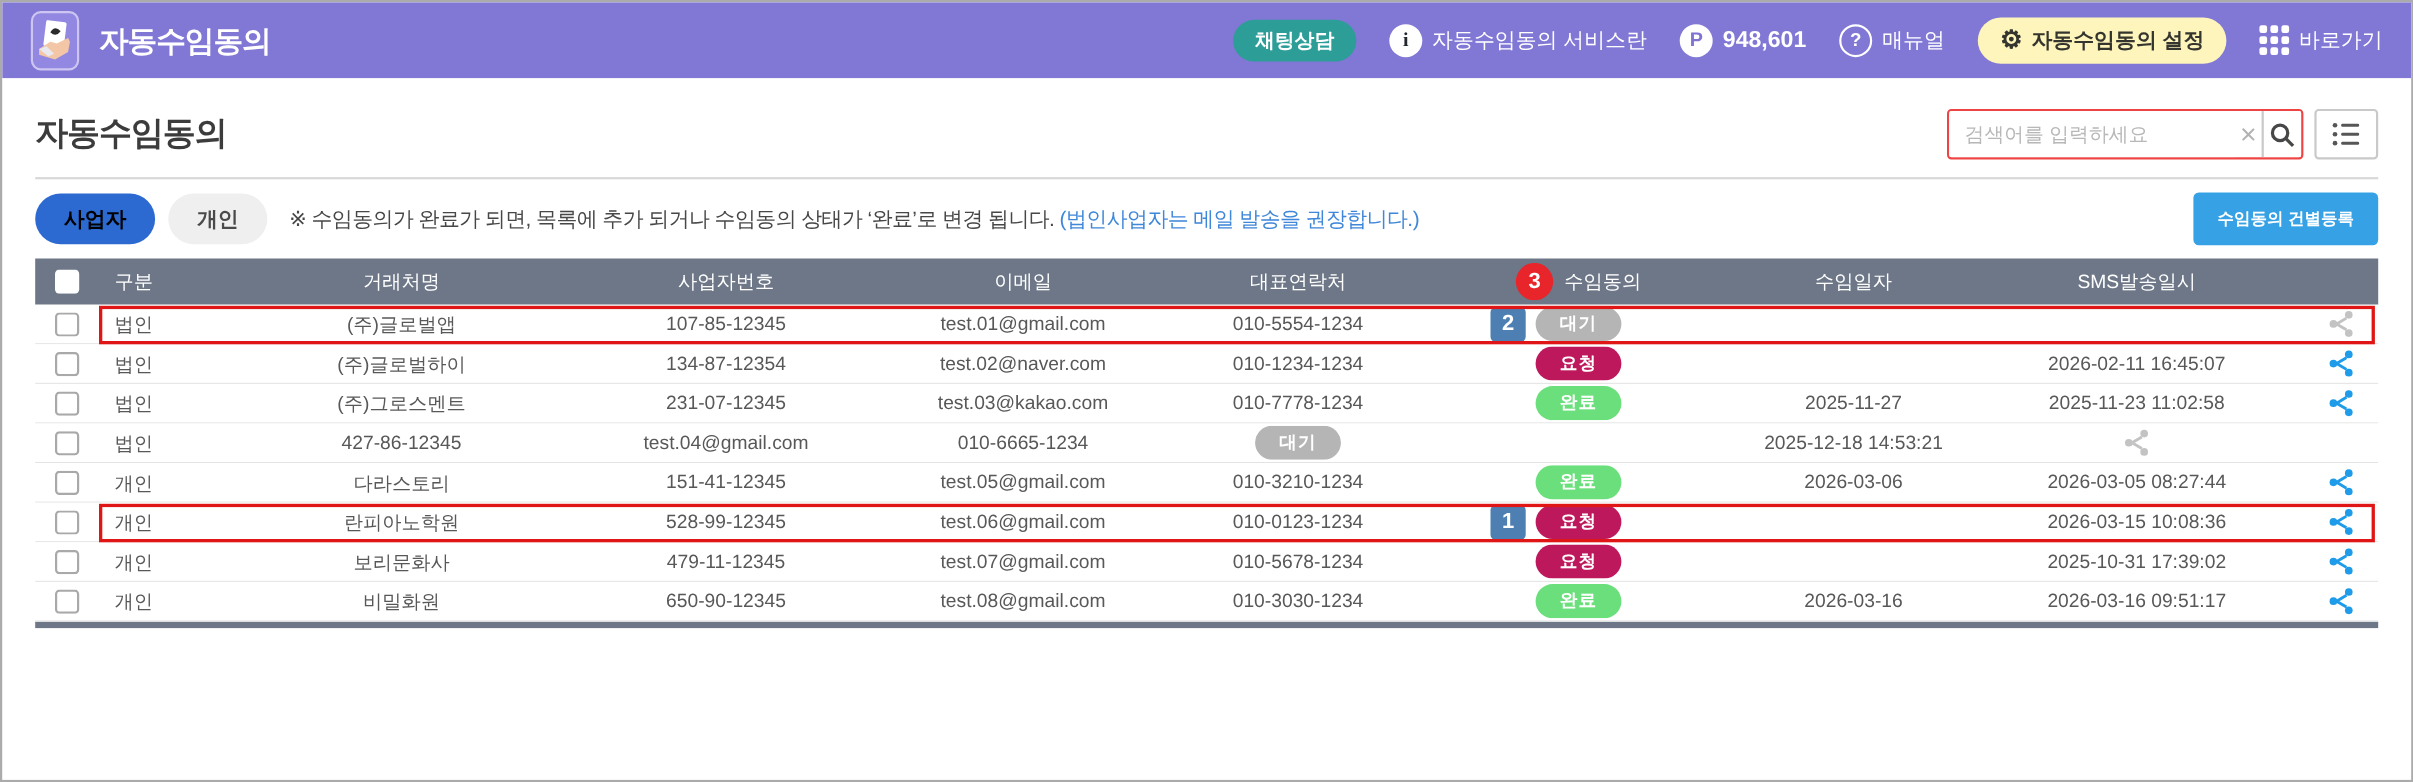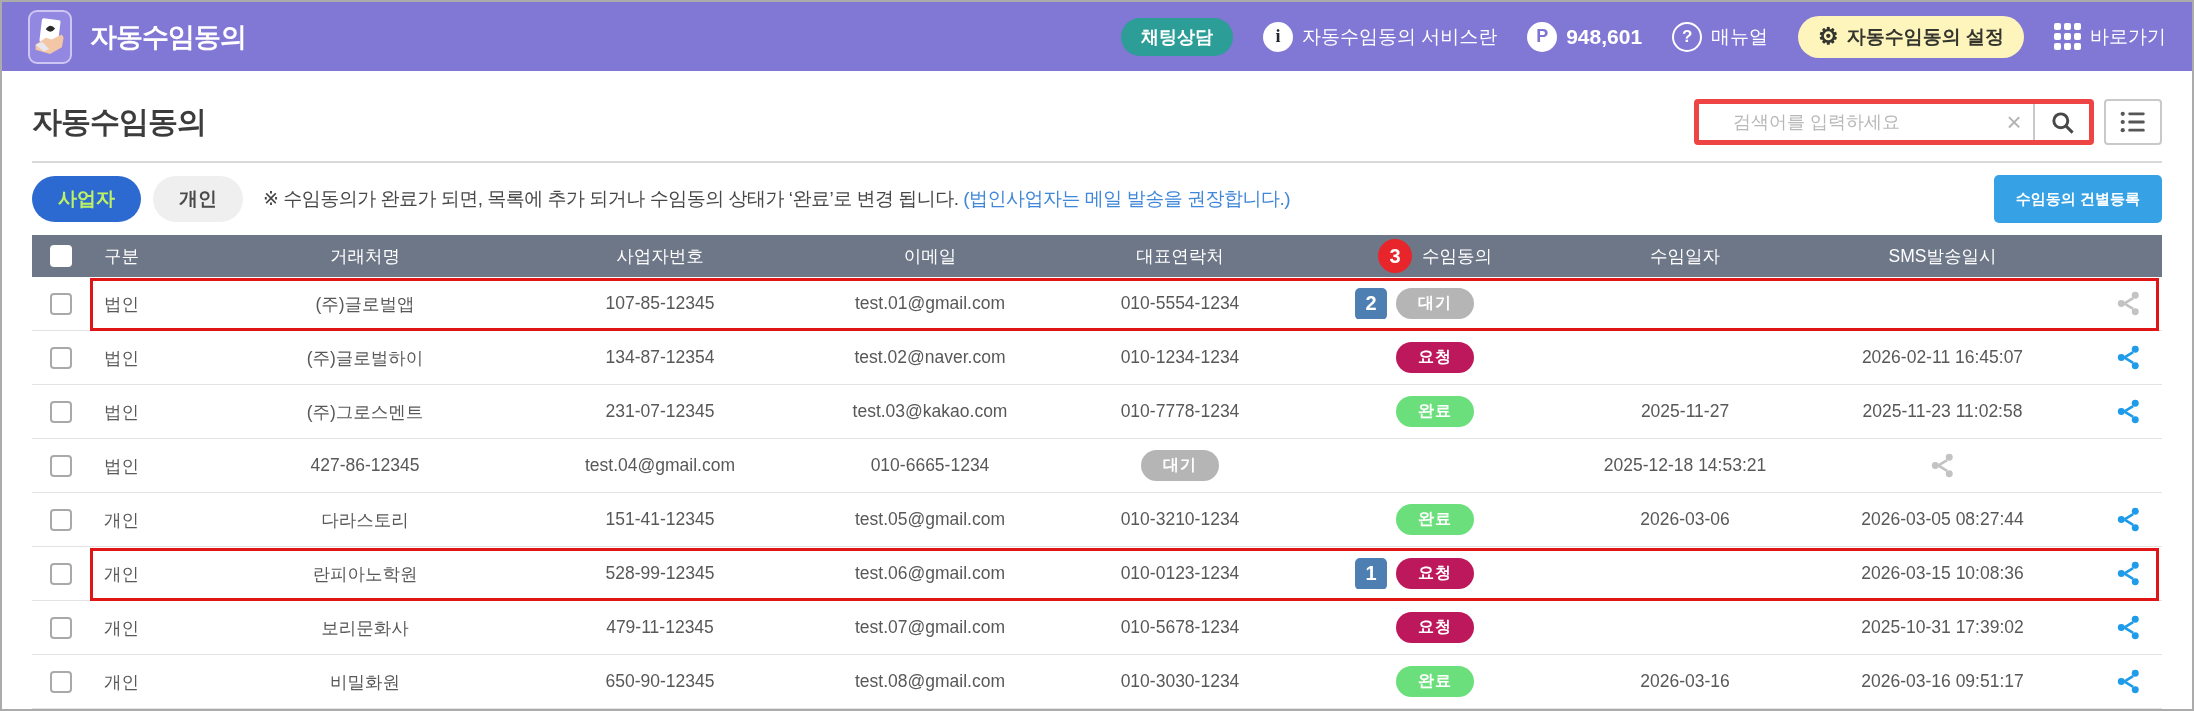--- a/index.html
+++ b/index.html
@@ -28,48 +28,48 @@
   .gear-glyph { font-size:23px; line-height:1; }
   .grid-icon { width:27px; height:27px; display:grid; grid-template-columns:repeat(3,1fr); gap:3px; }
   .grid-icon i { background:#fff; border-radius:2px; }
 
   
   main { padding:0 30px; position:relative; }
   .title-row { display:flex; align-items:flex-end; justify-content:space-between;
                margin-top:28px; padding-bottom:16px; border-bottom:2px solid #d8d8d8; }
   h1 { font-size:30px; line-height:46px; color:#3c3c3c; font-weight:700; letter-spacing:-1px; }
   .search-wrap { display:flex; align-items:center; gap:10px; }
-  .search-box { display:flex; align-items:stretch; border:5px solid #ef4444; border-radius:4px;
-                height:46px; width:400px; background:#fff; overflow:hidden;padding-left:20px; }
+  .search-box { display:flex; align-items:stretch; border:2px solid #ef4444; border-radius:4px;
+                height:46px; width:324px; background:#fff; overflow:hidden; }
   .search-box input { flex:1; border:none; outline:none; padding:0 14px; font-size:18px; color:#333;
                       font-family:inherit; }
   .search-box input::placeholder { color:#b8b8b8; }
   .clear-x { width:38px; display:flex; align-items:center; justify-content:center; color:#b3b3b3;
              font-size:26px; cursor:pointer; }
   .search-btn { width:56px; border:none; border-left:2px solid #c9c9c9; background:#fff;
                 display:flex; align-items:center; justify-content:center; cursor:pointer; }
   .list-btn { width:58px; height:46px; border:2px solid #c9c9c9; border-radius:4px; background:#fff;
               display:flex; align-items:center; justify-content:center; cursor:pointer; }
 
   .filter-row { display:flex; align-items:center; gap:12px; margin-top:12px; }
   .pill { height:46px; padding:0 26px; border-radius:23px; font-size:19px; font-weight:700;
           display:flex; align-items:center; border:none; cursor:pointer; }
-  .pill-business { background:#2c6ad1; color:#bef264; }
+  .pill-business { background:#2c6ad1; color:#000000; }
   .pill-personal { background:#efefef; color:#4a4a4a; }
   .notice { font-size:19px; color:#474747; margin-left:8px; letter-spacing:-0.5px; }
   .notice .hl { color:#3f87d9; }
   .register-btn { margin-left:auto; background:#36a2e5; color:#fff; font-size:15px; font-weight:700;
                   height:48px; padding:0 22px; border-radius:5px; border:none; cursor:pointer; }
 
   
   .grid-cols { display:grid; grid-template-columns:58px 115px 320px 270px 270px 230px 280px 220px 295px 76px; }
   .thead { background:#6d7787; color:#fff; height:42px; align-items:center; font-size:17.5px; margin-top:12px; }
   .cell { display:flex; align-items:center; justify-content:center; overflow:hidden; white-space:nowrap; }
   .c-left { justify-content:flex-start; padding-left:14px; }
-  .trow { height:54px; border-bottom:1px solid #e3e3e3; font-size:17.5px; color:#585858;
+  .trow { height:36px; border-bottom:1px solid #e3e3e3; font-size:17.5px; color:#585858;
           position:relative; background:#fff; align-items:center; }
 
   .checkbox { width:22px; height:22px; border:2px solid #a9a9a9; border-radius:4px; background:#fff; cursor:pointer; }
   .checkbox.head { border:none; background:#fff; }
 
   .c-consent { position:relative; }
   .status-pill { min-width:78px; height:31px; border-radius:16px; color:#fff; font-size:16px; font-weight:700;
                  display:flex; align-items:center; justify-content:center; padding:0 14px; letter-spacing:1px; }
   .st-wait { background:#b5b5b5; }
   .st-request { background:#be185d; }

